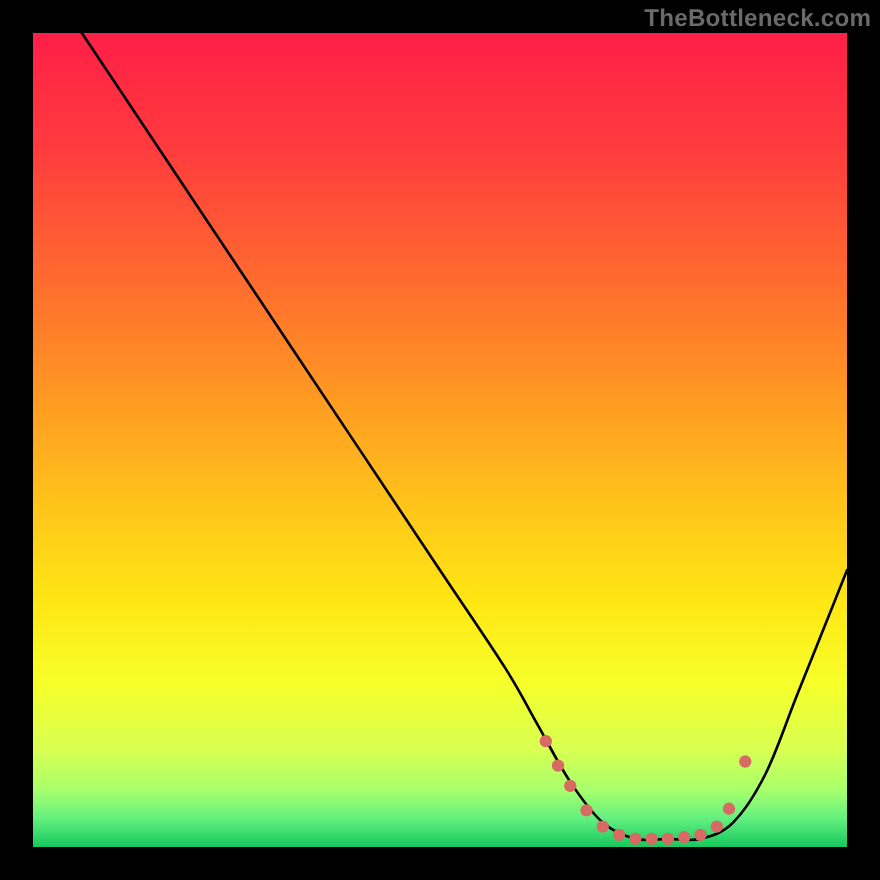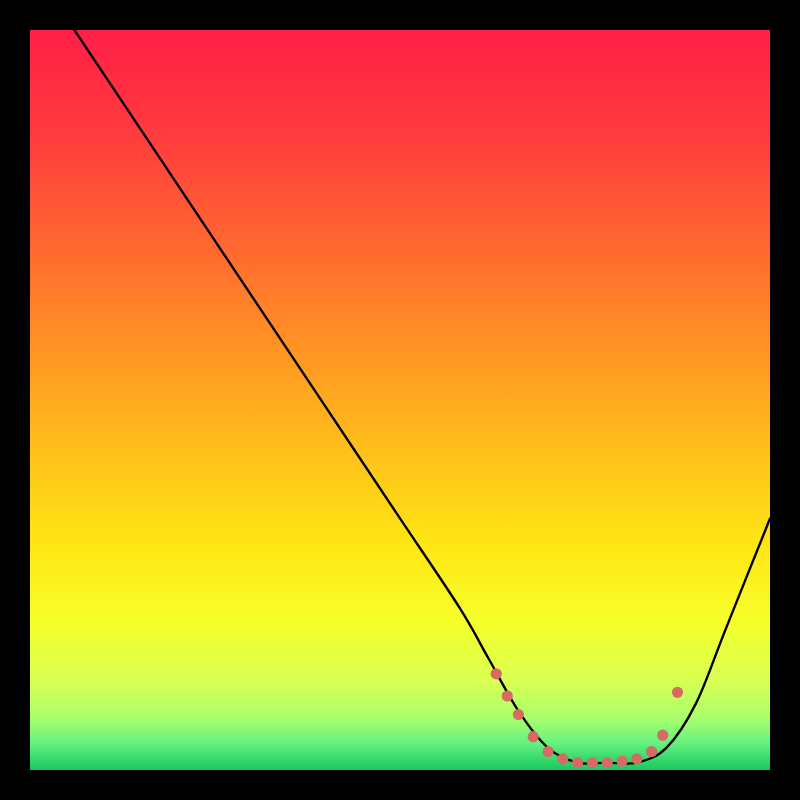--- a/index.html
+++ b/index.html
@@ -36,20 +36,21 @@
     z-index: 1;
   }
   svg {
     display: block;
   }
 </style>
 </head>
 <body>
 
 <div class="frame">
+  <div class="watermark">TheBottleneck.com</div>
 
   <div class="plot-area">
     <svg id="chart-svg" width="740" height="740" viewBox="0 0 740 740">
       <defs>
         <linearGradient id="bg-grad" x1="0" y1="0" x2="0" y2="1">
             <stop offset="0%" stop-color="#ff1f47"></stop>
             <stop offset="14.000000000000002%" stop-color="#ff3b3e"></stop>
             <stop offset="30%" stop-color="#ff6a2f"></stop>
             <stop offset="45%" stop-color="#ff9a22"></stop>
             <stop offset="57.99999999999999%" stop-color="#ffc41a"></stop>

